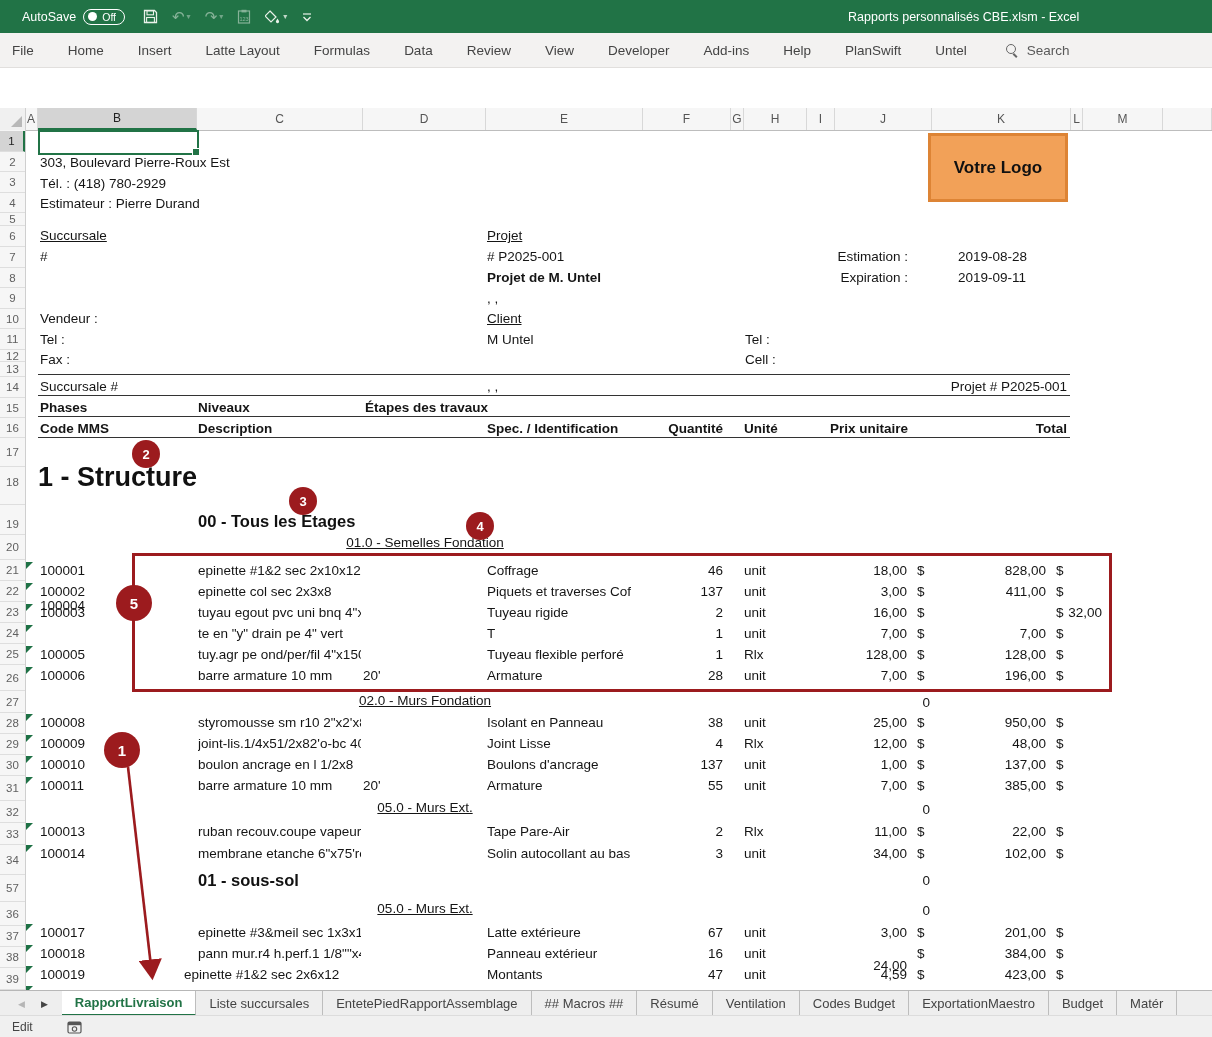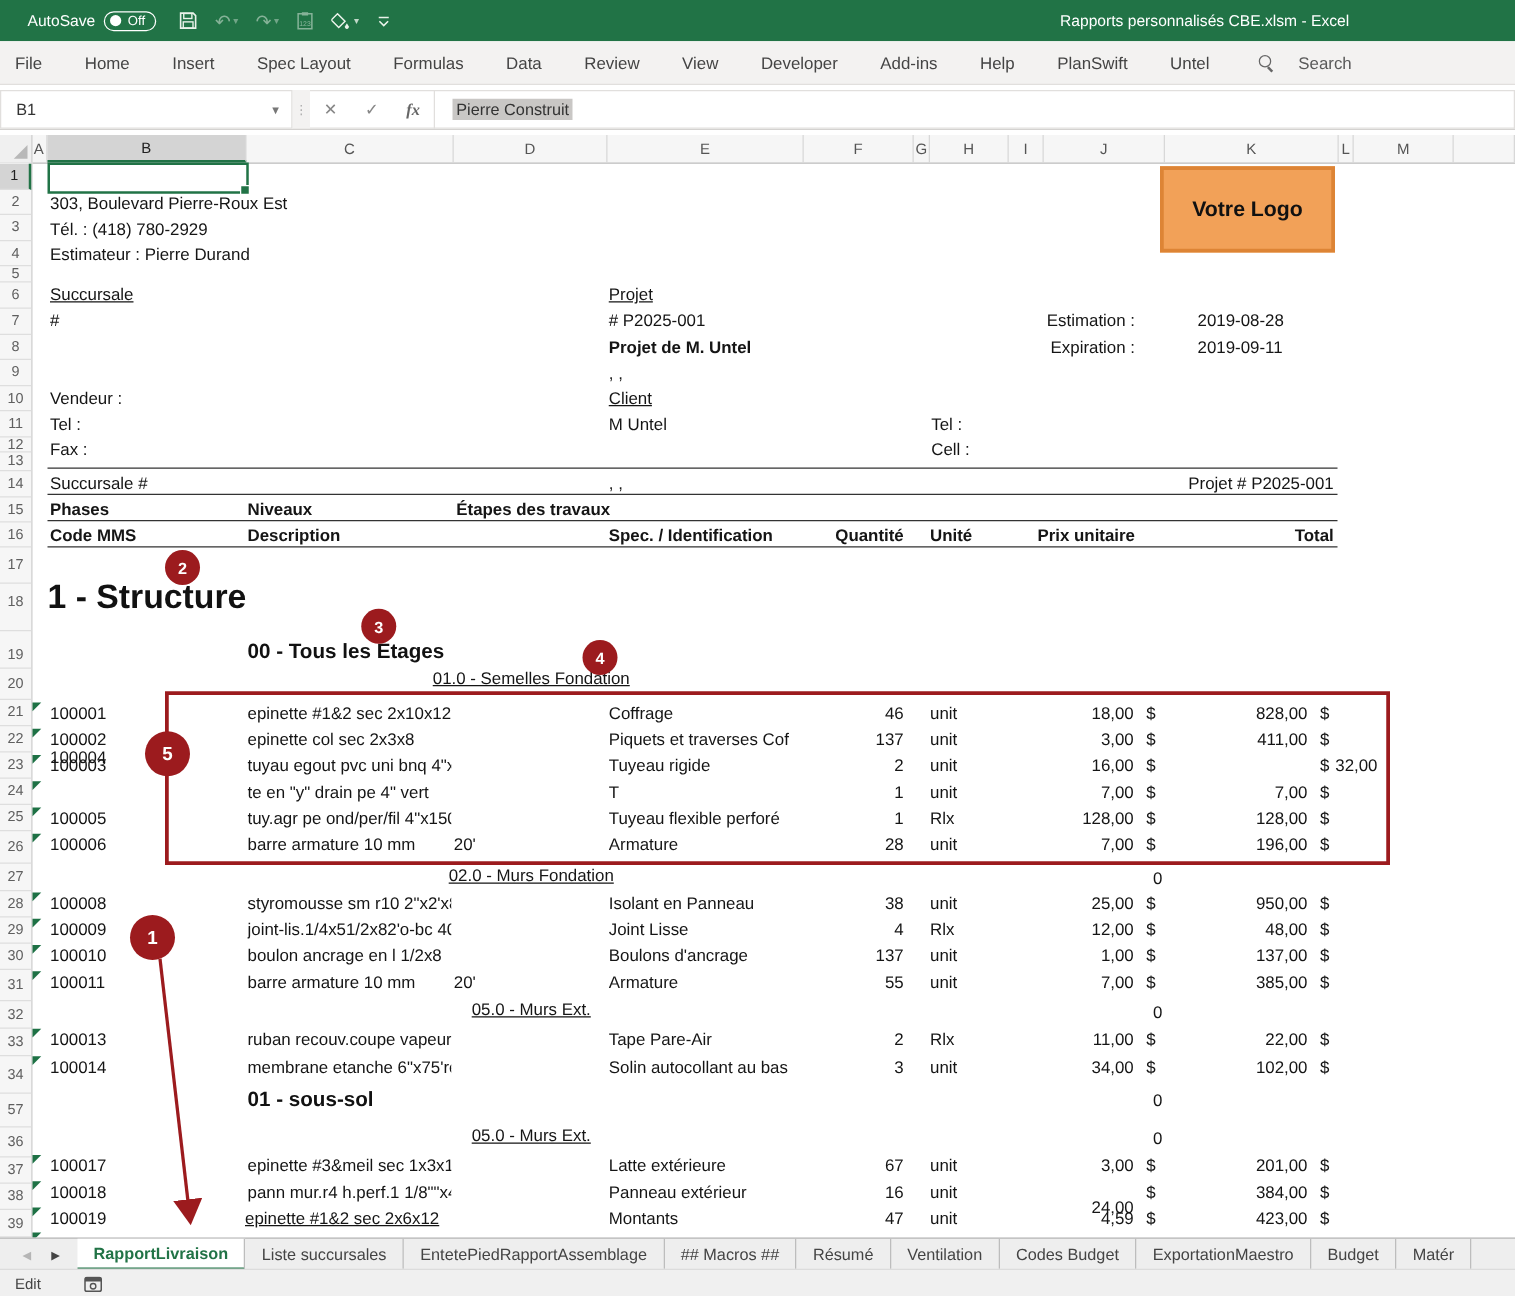--- a/index.html
+++ b/index.html
@@ -16,21 +16,21 @@
   .qat .ic{display:flex;align-items:center;color:#eaf2ea;font-size:15px;}
   .qat .dim{opacity:.5;}
   .dd{font-size:8px;margin-left:2px;opacity:.8;}
   .doc-title{position:absolute;left:848px;top:0;height:33px;display:flex;align-items:center;
              font-size:12.5px;color:#fff;}
   
   .ribbon{position:absolute;left:0;top:33px;width:100%;height:34px;background:#f3f2f1;
           border-bottom:1px solid #e1dfdd;display:flex;align-items:center;font-size:13.5px;color:#444;}
   .rtab{padding:0 17px;cursor:default;}
   .rtab.first{padding-left:12px;}
-  .rsearch{display:flex;align-items:center;gap:20px;color:#5a5a5a;margin-left:22px;}
+  .rsearch{display:flex;align-items:center;gap:9px;color:#5a5a5a;margin-left:22px;}
   .mag{position:relative;width:12px;height:12px;display:inline-block;}
   .mag::before{content:"";position:absolute;left:0;top:0;width:8px;height:8px;border:1.6px solid #666;border-radius:50%;}
   .mag::after{content:"";position:absolute;left:8.5px;top:8.5px;width:5px;height:1.6px;background:#666;transform:rotate(45deg);transform-origin:0 0;}
   
   .fbar{position:absolute;left:0;top:72px;width:100%;height:31px;background:#f3f2f1;
         border-bottom:1px solid #d4d2d0;display:flex;align-items:stretch;font-size:13px;color:#333;}
   .namebox{width:220px;background:#fff;border:1px solid #e1dfdd;display:flex;align-items:center;padding-left:12px;}
   .namebox .flex{flex:1;}
   .nb-dd{color:#777;font-size:9px;padding-right:8px;}
   .fdots{width:14px;display:flex;align-items:center;justify-content:center;color:#aaa;font-size:10px;}
@@ -128,52 +128,37 @@
       </span>
     </div>
     <div class="doc-title">Rapports personnalisés CBE.xlsm  -  Excel</div>
   </div>
 
   <div class="ribbon">
     <span id="ribbon-tabs" style="display: flex;">
         <span class="rtab first">File</span>
         <span class="rtab">Home</span>
         <span class="rtab">Insert</span>
-        <span class="rtab">Spec Layout</span>
+        <span class="rtab">Latte Layout</span>
         <span class="rtab">Formulas</span>
         <span class="rtab">Data</span>
         <span class="rtab">Review</span>
         <span class="rtab">View</span>
         <span class="rtab">Developer</span>
         <span class="rtab">Add-ins</span>
         <span class="rtab">Help</span>
         <span class="rtab">PlanSwift</span>
         <span class="rtab">Untel</span>
       </span>
     <span class="rsearch">
       <span class="mag"></span>
       <span>Search</span>
     </span>
   </div>
 
-  <div class="fbar">
-    <div class="namebox">
-      <span class="flex">B1</span>
-      <span class="nb-dd">▼</span>
-    </div>
-    <div class="fdots">⋮</div>
-    <div class="fbtns">
-      <span class="fbtn">✕</span>
-      <span class="fbtn">✓</span>
-      <span class="fbtn fx">fx</span>
-    </div>
-    <div class="fcontent">
-      <span class="fsel">Pierre Construit</span>
-    </div>
-  </div>
 
   <div class="colhead-row"></div>
   <div class="corner"></div>
   <div id="colheads">
       <div class="colhead" style="left: 25px; width: 13px;">A</div>
       <div class="colhead sel" style="left: 38px; width: 159px;">B</div>
       <div class="colhead" style="left: 197px; width: 166px;">C</div>
       <div class="colhead" style="left: 363px; width: 123px;">D</div>
       <div class="colhead" style="left: 486px; width: 157px;">E</div>
       <div class="colhead" style="left: 643px; width: 88px;">F</div>
@@ -415,21 +400,21 @@
       <div class="cell clip" style="left: 198px; top: 944px; width: 163px;">pann mur.r4 h.perf.1 1/8""x4x9'</div>
       <div class="cell clip" style="left: 487px; top: 944px; width: 157px;">Panneau extérieur</div>
       <div class="cell r" style="left: 723px; top: 944px;">16</div>
       <div class="cell" style="left: 744px; top: 944px;">unit</div>
       <div class="cell r" style="left: 907px; top: 956px;">24,00</div>
       <div class="cell" style="left: 917px; top: 944px;">$</div>
       <div class="cell r" style="left: 1046px; top: 944px;">384,00</div>
       <div class="cell" style="left: 1056px; top: 944px;">$</div>
       <div class="err-tri" style="left: 26px; top: 945px;"></div>
       <div class="cell" style="left: 40px; top: 965px;">100019</div>
-      <div class="cell clip" style="left: 196px; top: 965px; width: 163px; text-decoration: underline;">epinette #1&amp;2 sec 2x6x12</div>
+      <div class="cell clip" style="left: 184px; top: 965px; width: 163px;">epinette #1&amp;2 sec 2x6x12</div>
       <div class="cell clip" style="left: 487px; top: 965px; width: 157px;">Montants</div>
       <div class="cell r" style="left: 723px; top: 965px;">47</div>
       <div class="cell" style="left: 744px; top: 965px;">unit</div>
       <div class="cell r" style="left: 907px; top: 965px;">4,59</div>
       <div class="cell" style="left: 917px; top: 965px;">$</div>
       <div class="cell r" style="left: 1046px; top: 965px;">423,00</div>
       <div class="cell" style="left: 1056px; top: 965px;">$</div>
       <div class="err-tri" style="left: 26px; top: 966px;"></div>
       <div class="err-tri" style="left: 26px; top: 986px;"></div>
     </div>

